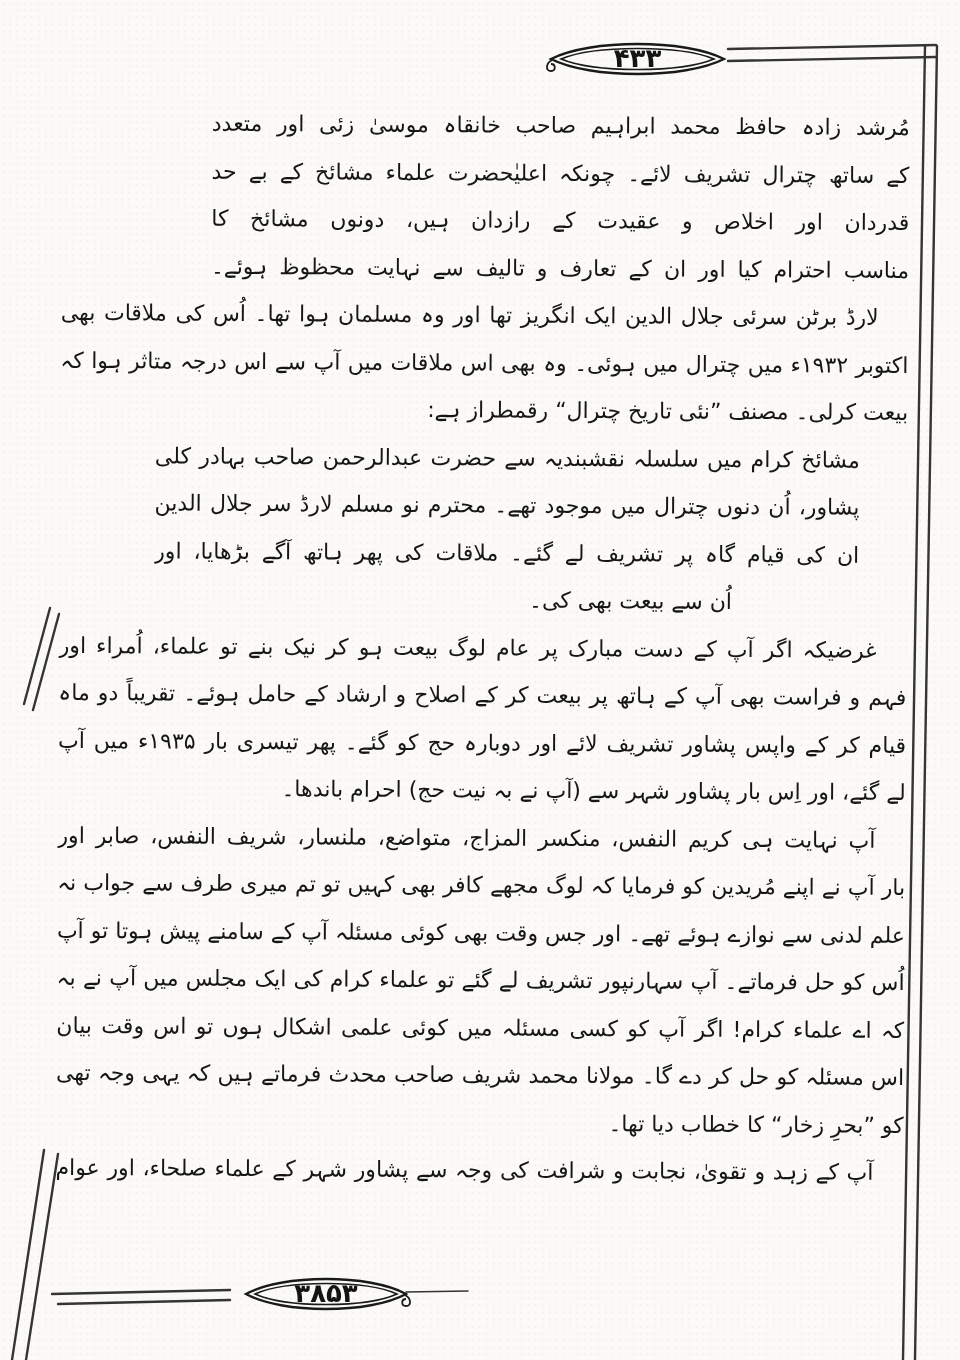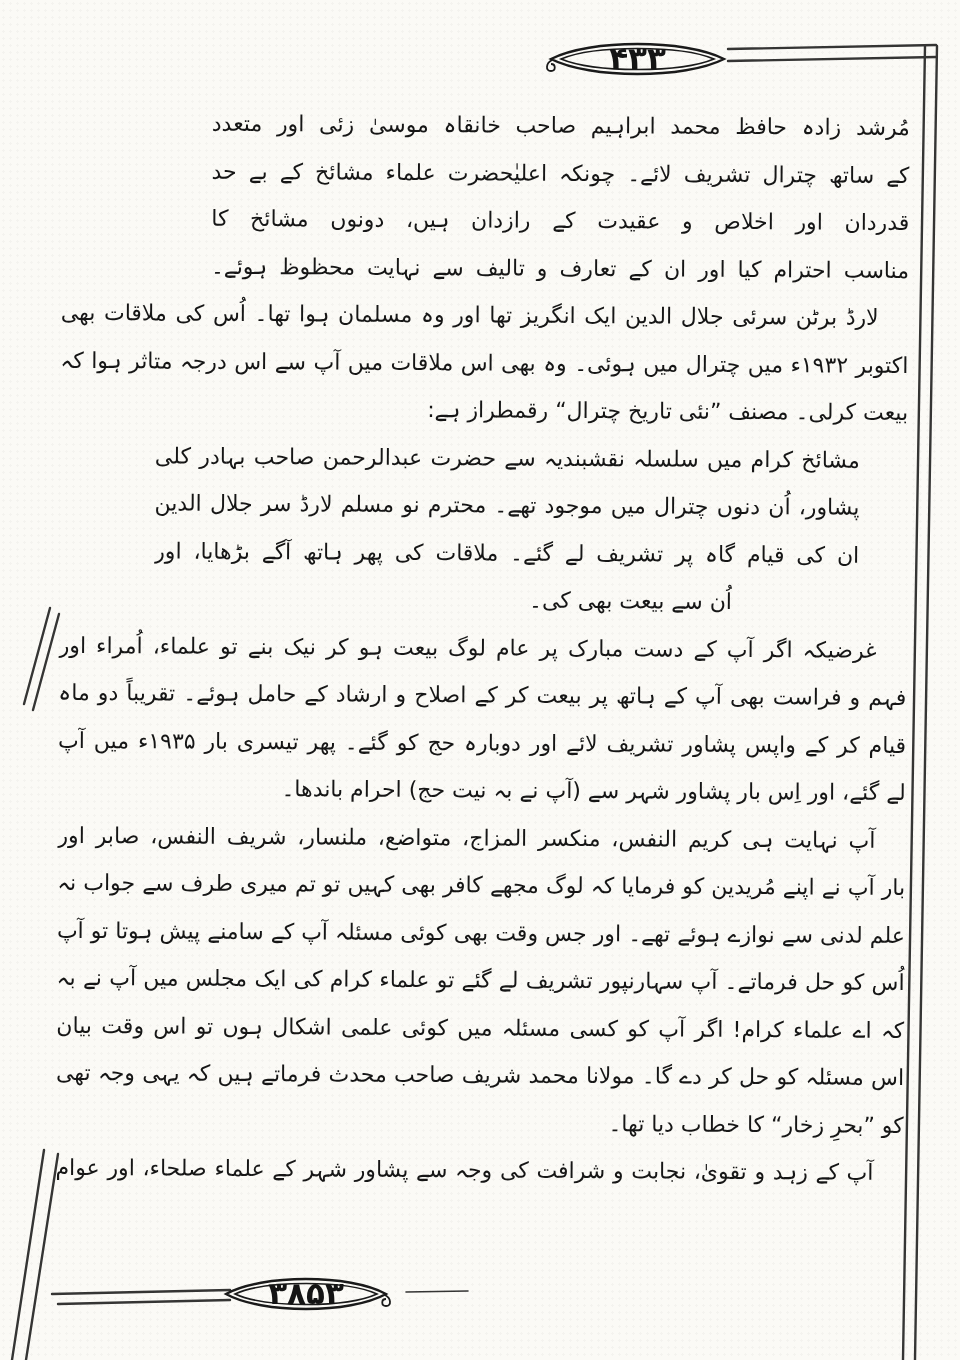--- a/index.html
+++ b/index.html
@@ -18,27 +18,27 @@
     pointer-events: none;
   }
   
   .cartouche {
     position: absolute;
   }
   .cartouche svg { display: block; }
   .cartouche .num {
     position: absolute; inset: 0;
     display: flex; align-items: center; justify-content: center;
-    font-size: 31px; font-weight: bold; color: #141414;
+    font-size: 26px; font-weight: bold; color: #141414;
     padding-bottom: 3px;
     direction: rtl;
     letter-spacing: 2px;
   }
   .cartouche.top    { left: 545px; top: 36px;  width: 185px; height: 46px; }
-  .cartouche.bottom { left: 220px; top: 1270px; width: 172px; height: 48px; }
+  .cartouche.bottom { left: 240px; top: 1270px; width: 172px; height: 48px; }
   
   .textblock {
     position: absolute;
     top: 104px; left: 62px; width: 848px;
     direction: rtl;
     font-size: 22px;
     color: #161616;
     transform: rotate(0.35deg);
     transform-origin: top right;
   }

